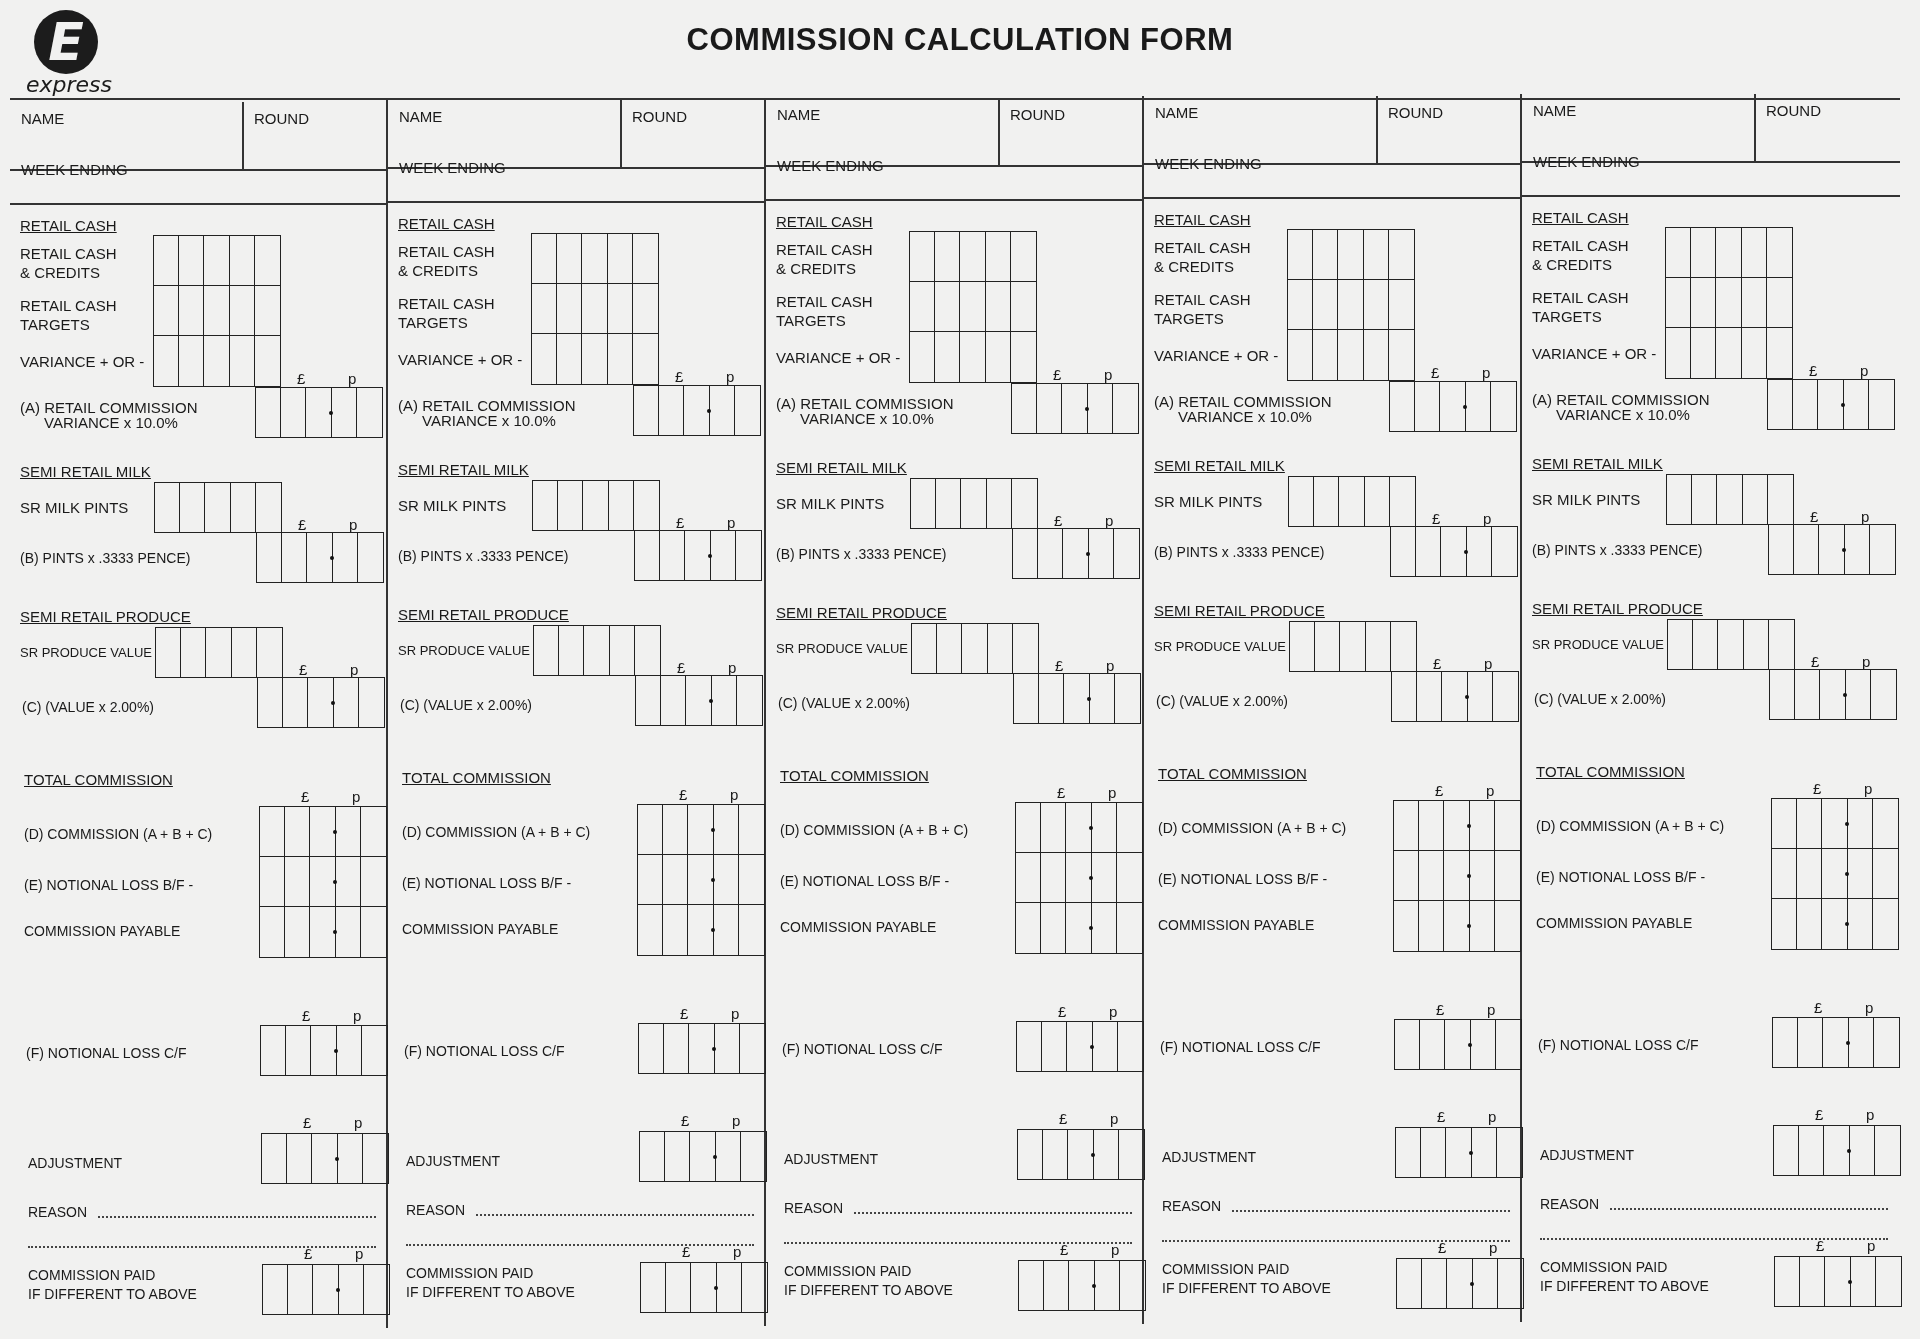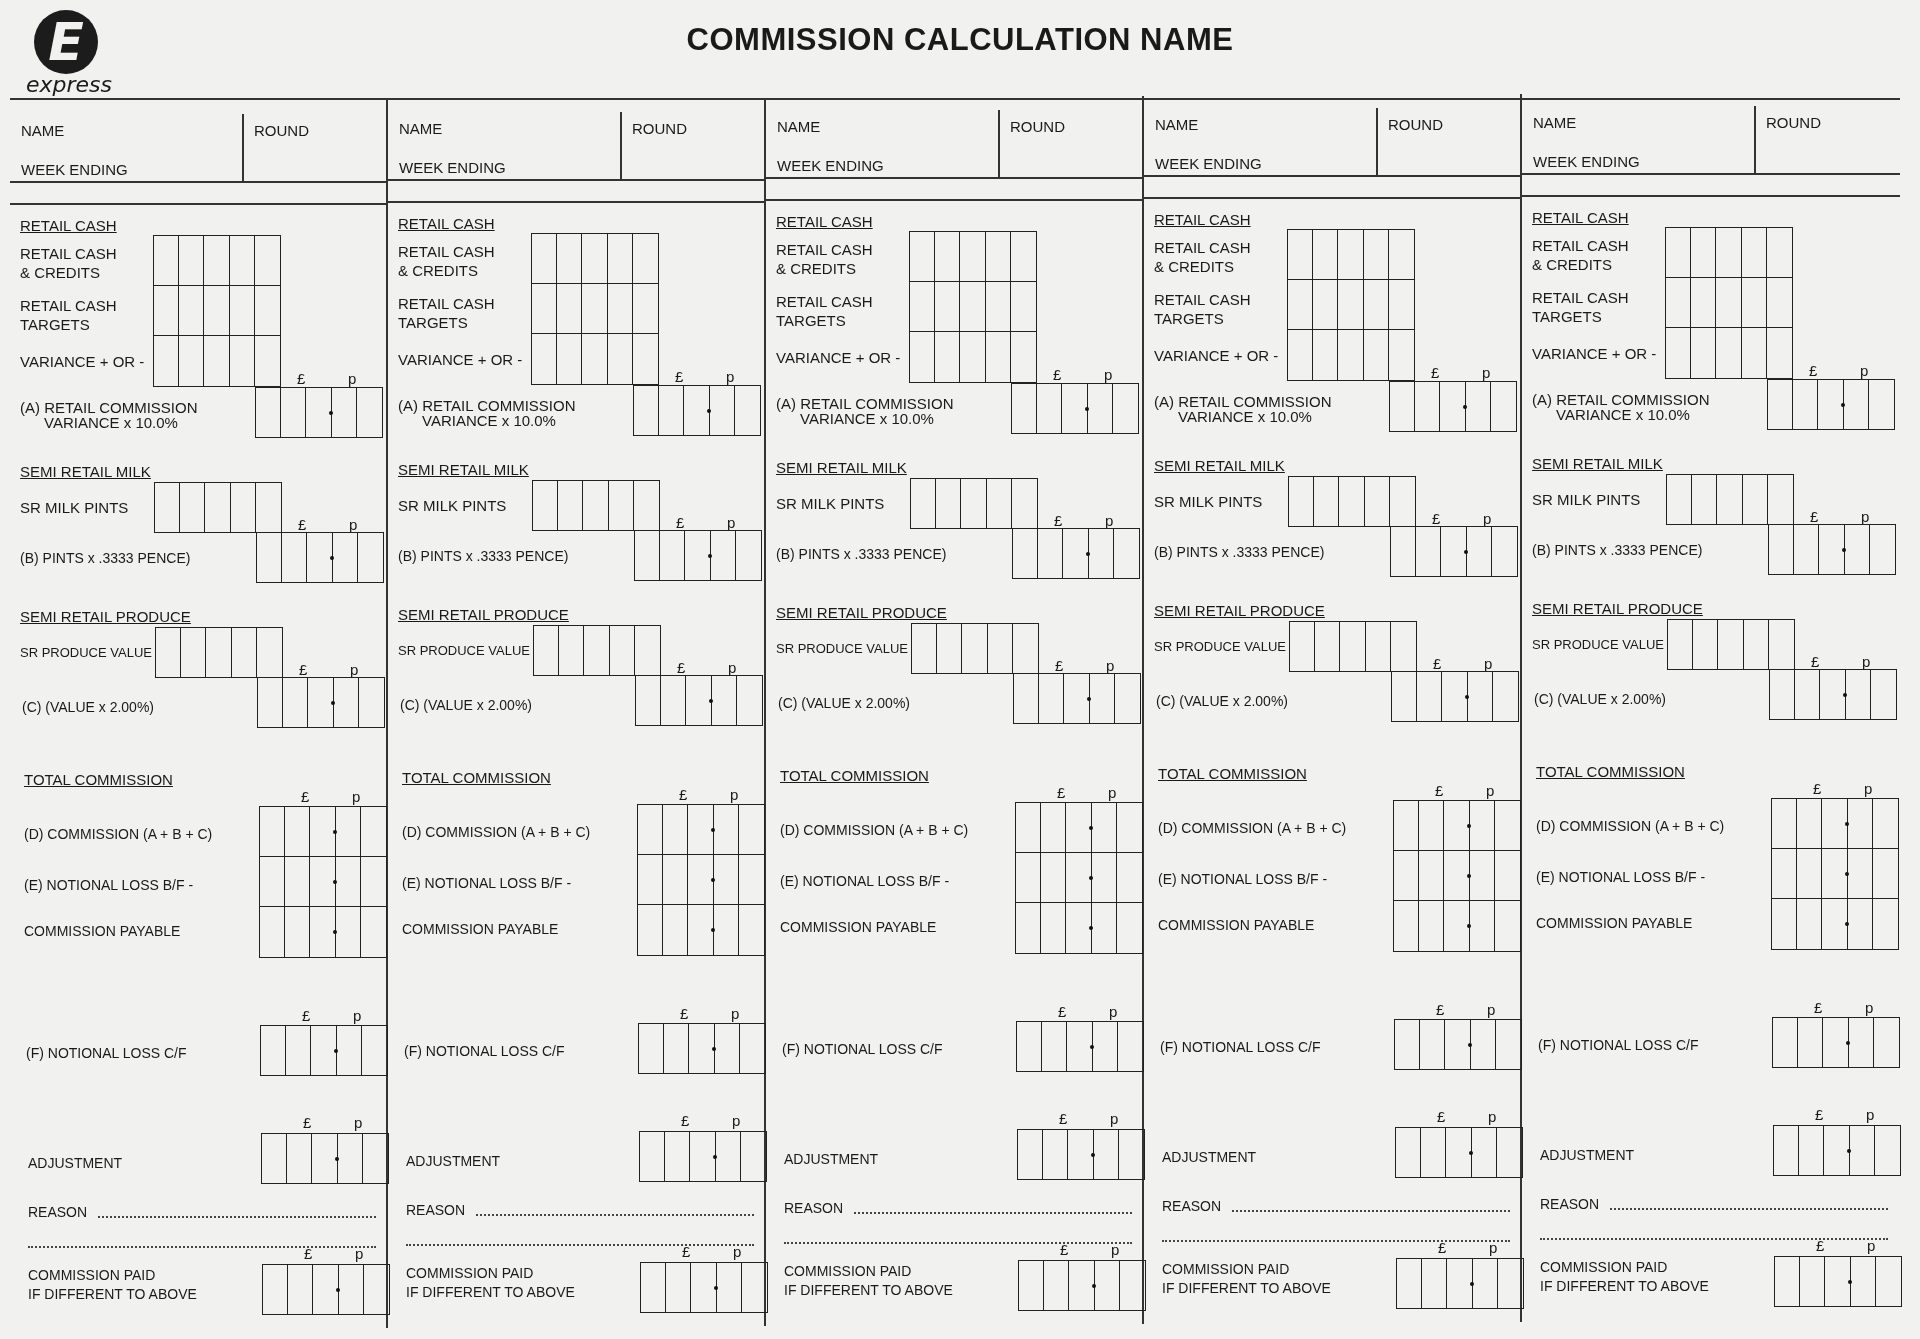--- a/index.html
+++ b/index.html
@@ -5,21 +5,21 @@
   html,body{margin:0;padding:0;}
   body{width:1920px;height:1339px;background:#f1f1f0;font-family:"Liberation Sans",sans-serif;color:#1a1a1a;position:relative;overflow:hidden;}
   .logo{position:absolute;left:24px;top:10px;width:100px;height:90px;}
   .logo .circle{position:absolute;left:10px;top:0;width:64px;height:64px;border-radius:50%;background:#1c1c1c;color:#f1f1f0;font-family:"DejaVu Sans",sans-serif;font-weight:bold;font-style:italic;font-size:52px;line-height:64px;text-align:center;}
   .logo .word{position:absolute;left:2px;top:62px;font-family:"DejaVu Sans",sans-serif;font-style:italic;font-size:22px;color:#1c1c1c;}
   .title{position:absolute;left:0;right:0;top:22px;text-align:center;font-weight:bold;font-size:31px;letter-spacing:0.5px;color:#1a1a1a;}
   .form{position:absolute;left:10px;top:98px;width:1890px;height:1228px;border-top:2px solid #333;}
   .col{position:absolute;top:0;width:378px;height:1228px;border-right:2px solid #333;box-sizing:border-box;}
   .col:last-child{border-right:none;}
   .hdr-row{position:absolute;left:0;right:0;border-bottom:2px solid #333;box-sizing:border-box;}
-  .r1{top:14px;height:69px;}
+  .r1{top:2px;height:69px;}
   .r2{top:53px;height:52px;}
   .hdr-row .lbl{position:absolute;top:8px;left:11px;font-size:15px;}
   .r1 .divider{position:absolute;left:232px;top:0;bottom:0;border-left:2px solid #333;}
   .r1 .round{left:244px;}
   .txt{position:absolute;font-size:15px;line-height:19px;white-space:nowrap;}
   .sec{text-decoration:underline;}
   .small{font-size:13px;}
   .grid{position:absolute;border:1.5px solid #222;box-sizing:border-box;display:grid;}
   .grid .cell{border-right:1.5px solid #222;border-bottom:1.5px solid #222;position:relative;}
   .money .cell:nth-child(5n){border-right:none;}
@@ -27,21 +27,21 @@
   .cur{position:absolute;font-size:15px;}
   .dots{position:absolute;border-bottom:2px dotted #444;height:0;}
 </style>
 </head>
 <body>
 
 <div class="logo">
   <div class="circle">E</div>
   <div class="word">express</div>
 </div>
-<div class="title">COMMISSION CALCULATION NAME</div>
+<div class="title">COMMISSION CALCULATION FORM</div>
 
 <div class="form" id="form">
   <div class="col" style="left: 0px; top: 0px;">
     <div class="hdr-row r1">
       <span class="lbl">NAME</span>
       <div class="divider"></div>
       <span class="lbl round">ROUND</span>
     </div>
     <div class="hdr-row r2">
       <span class="lbl">WEEK ENDING</span>

